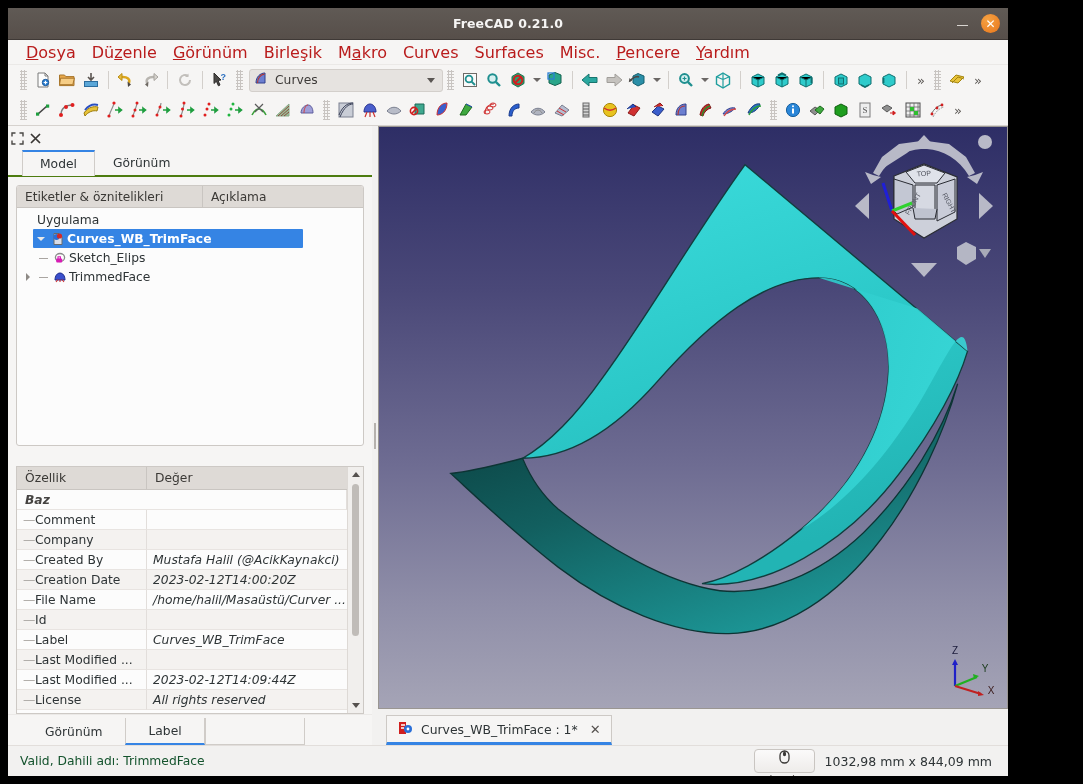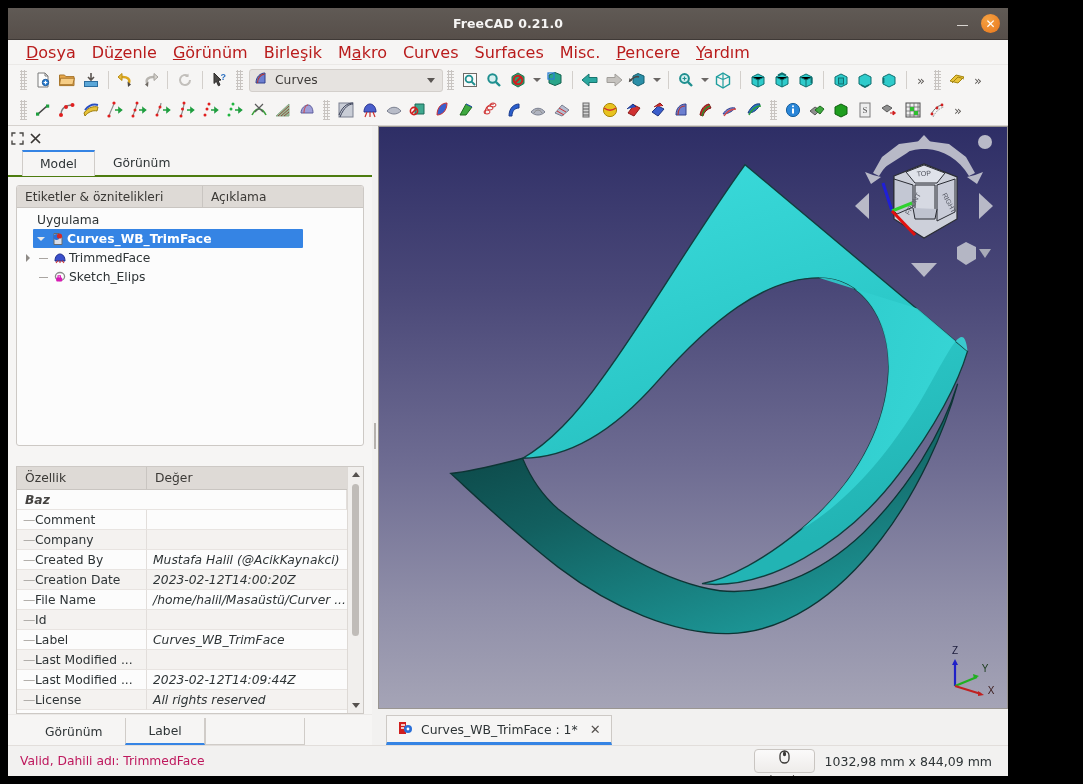--- a/index.html
+++ b/index.html
@@ -306,21 +306,21 @@
     font-size: 12.4px; color: #2e3436; cursor: default; box-sizing: border-box;
   }
   .doctab .x { color: #56524f; font-size: 13px; margin-left: 4px; cursor: default; }
 
   
   .statusbar {
     height: 30px; min-height: 30px; display: flex; align-items: center;
     background: #f2f1f0; border-top: 1px solid #e2dedb;
     padding: 0 12px; gap: 10px;
   }
-  .status-text { flex: 1; font-size: 12.3px; color: #be185d; }
+  .status-text { flex: 1; font-size: 12.3px; color: #14532d; }
   .nav-btn {
     height: 22px; padding: 0 6px; display: flex; align-items: center; gap: 7px;
     border: 1px solid #c9c5c1; border-radius: 4px;
     background: linear-gradient(to bottom, #fbfafa, #eeecea);
     font-size: 12px; color: #5c5855; cursor: default; flex-direction: column;
   }
   .dims { font-size: 12.5px; color: #2e3436; padding-right: 4px; }
 </style>
 </head>
 <body>
@@ -823,42 +823,42 @@
               <svg width="14" height="14" viewBox="0 0 14 14">
                   <path d="M3 1.5h5l3 3v8H3z" fill="#d8dde8" stroke="#6a6a6a"></path>
                   <circle cx="5.5" cy="5" r="3" fill="#2a6fd8"></circle>
                   <circle cx="8.5" cy="4" r="2.6" fill="#d02a2a"></circle>
                 </svg>
             </span>
             <span>Curves_WB_TrimFace</span>
           </div>
 
           <div class="tr">
-            <span class="tw right"></span>
-            <span class="guide"></span>
-            <span class="tree-ico">
-              <svg width="14" height="14" viewBox="0 0 14 14">
-                  <path d="M2 10c0-4.4 2.3-7 5-7s5 2.6 5 7z" fill="#3a4fcc" stroke="#1f2d8c"></path>
-                  <path d="M3 12 5 9.5M7 12V9.5M11 12 9 9.5" stroke="#d03030" stroke-width="1.1"></path>
-                </svg>
-            </span>
-            <span>TrimmedFace</span>
-          </div>
-
-          <div class="tr">
             <span class="tw"></span>
             <span class="guide"></span>
             <span class="tree-ico">
               <svg width="14" height="14" viewBox="0 0 14 14">
                   <ellipse cx="7" cy="6.5" rx="4.6" ry="4" fill="none" stroke="#8a8a8a" stroke-width="1.3"></ellipse>
                   <rect x="3.2" y="7.5" width="6" height="4" rx="1" fill="#d81bb5"></rect>
                   <rect x="5" y="5.8" width="2.4" height="2.4" fill="none" stroke="#d81bb5" stroke-width="1.1"></rect>
                 </svg>
             </span>
             <span>Sketch_Elips</span>
+          </div>
+
+          <div class="tr">
+            <span class="tw right"></span>
+            <span class="guide"></span>
+            <span class="tree-ico">
+              <svg width="14" height="14" viewBox="0 0 14 14">
+                  <path d="M2 10c0-4.4 2.3-7 5-7s5 2.6 5 7z" fill="#3a4fcc" stroke="#1f2d8c"></path>
+                  <path d="M3 12 5 9.5M7 12V9.5M11 12 9 9.5" stroke="#d03030" stroke-width="1.1"></path>
+                </svg>
+            </span>
+            <span>TrimmedFace</span>
           </div>
 
         </div>
       </div>
 
       <div class="splitter-h">
         <div class="dots"></div>
       </div>
 
       <div class="prop-box">

